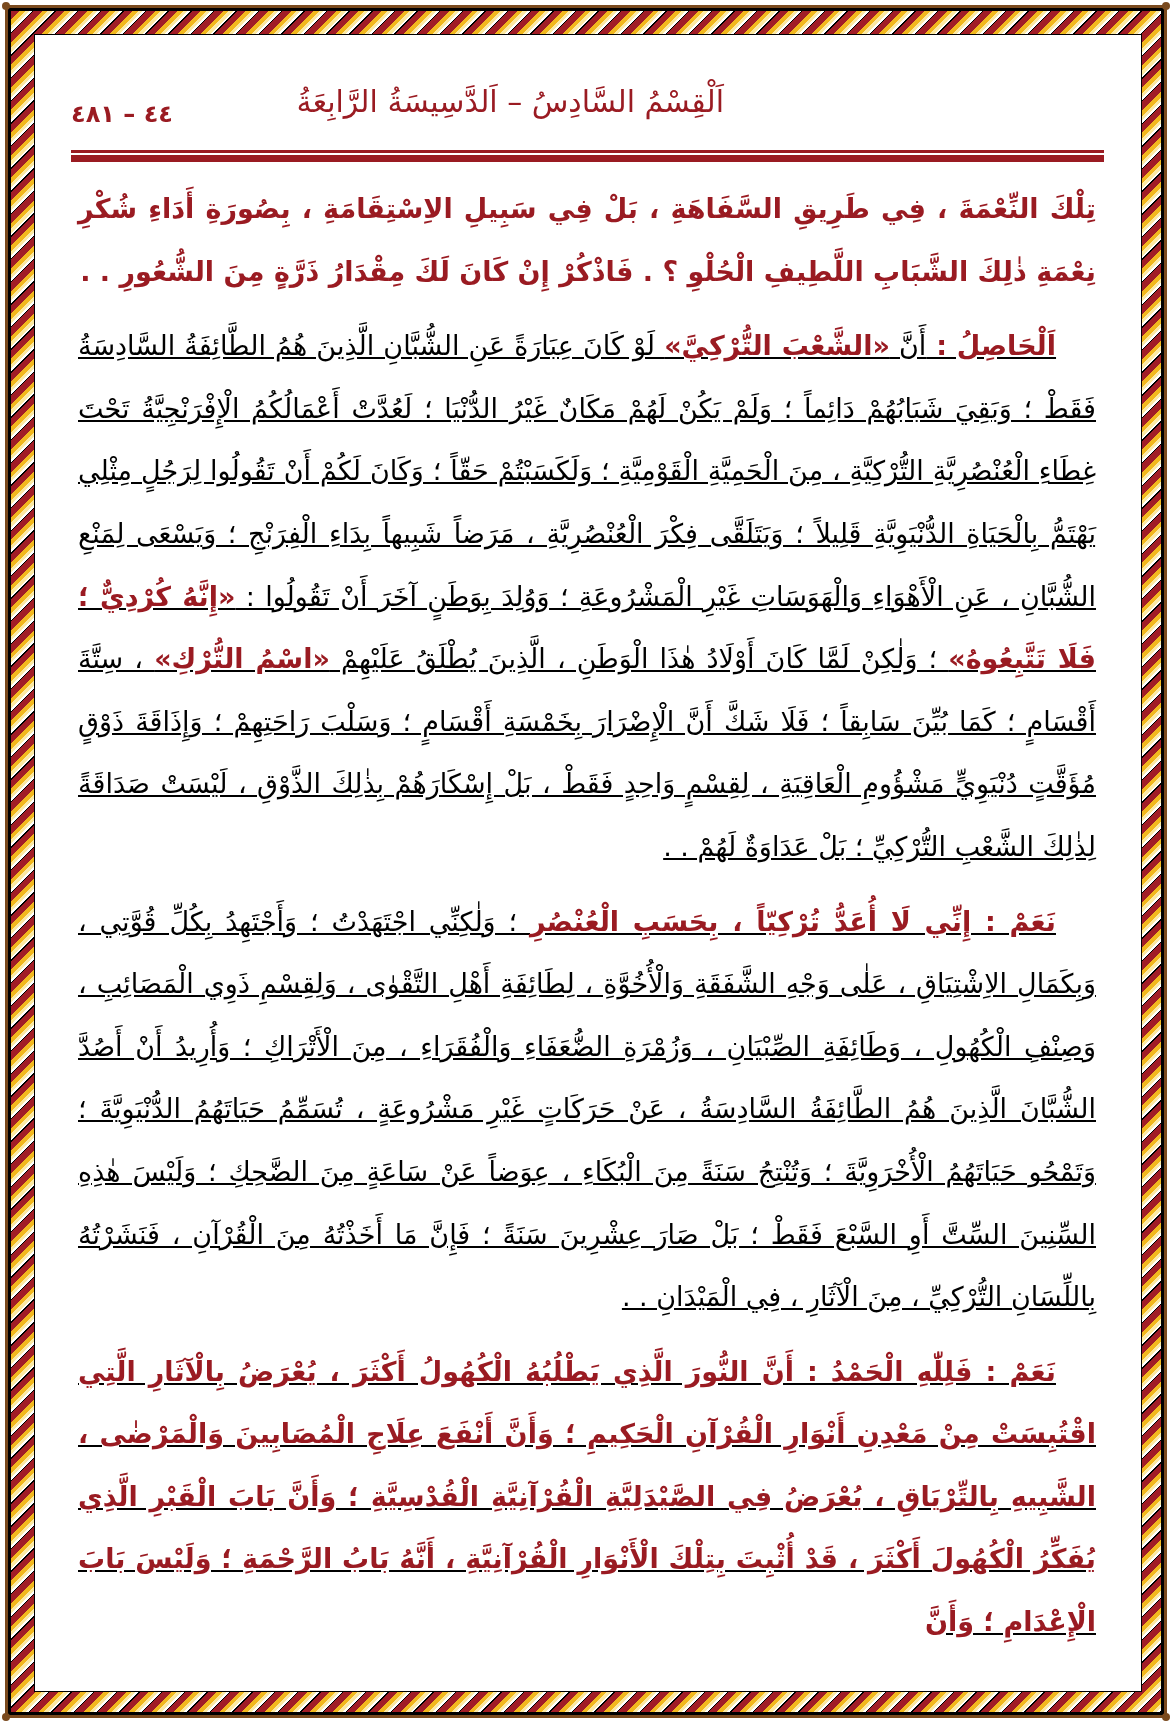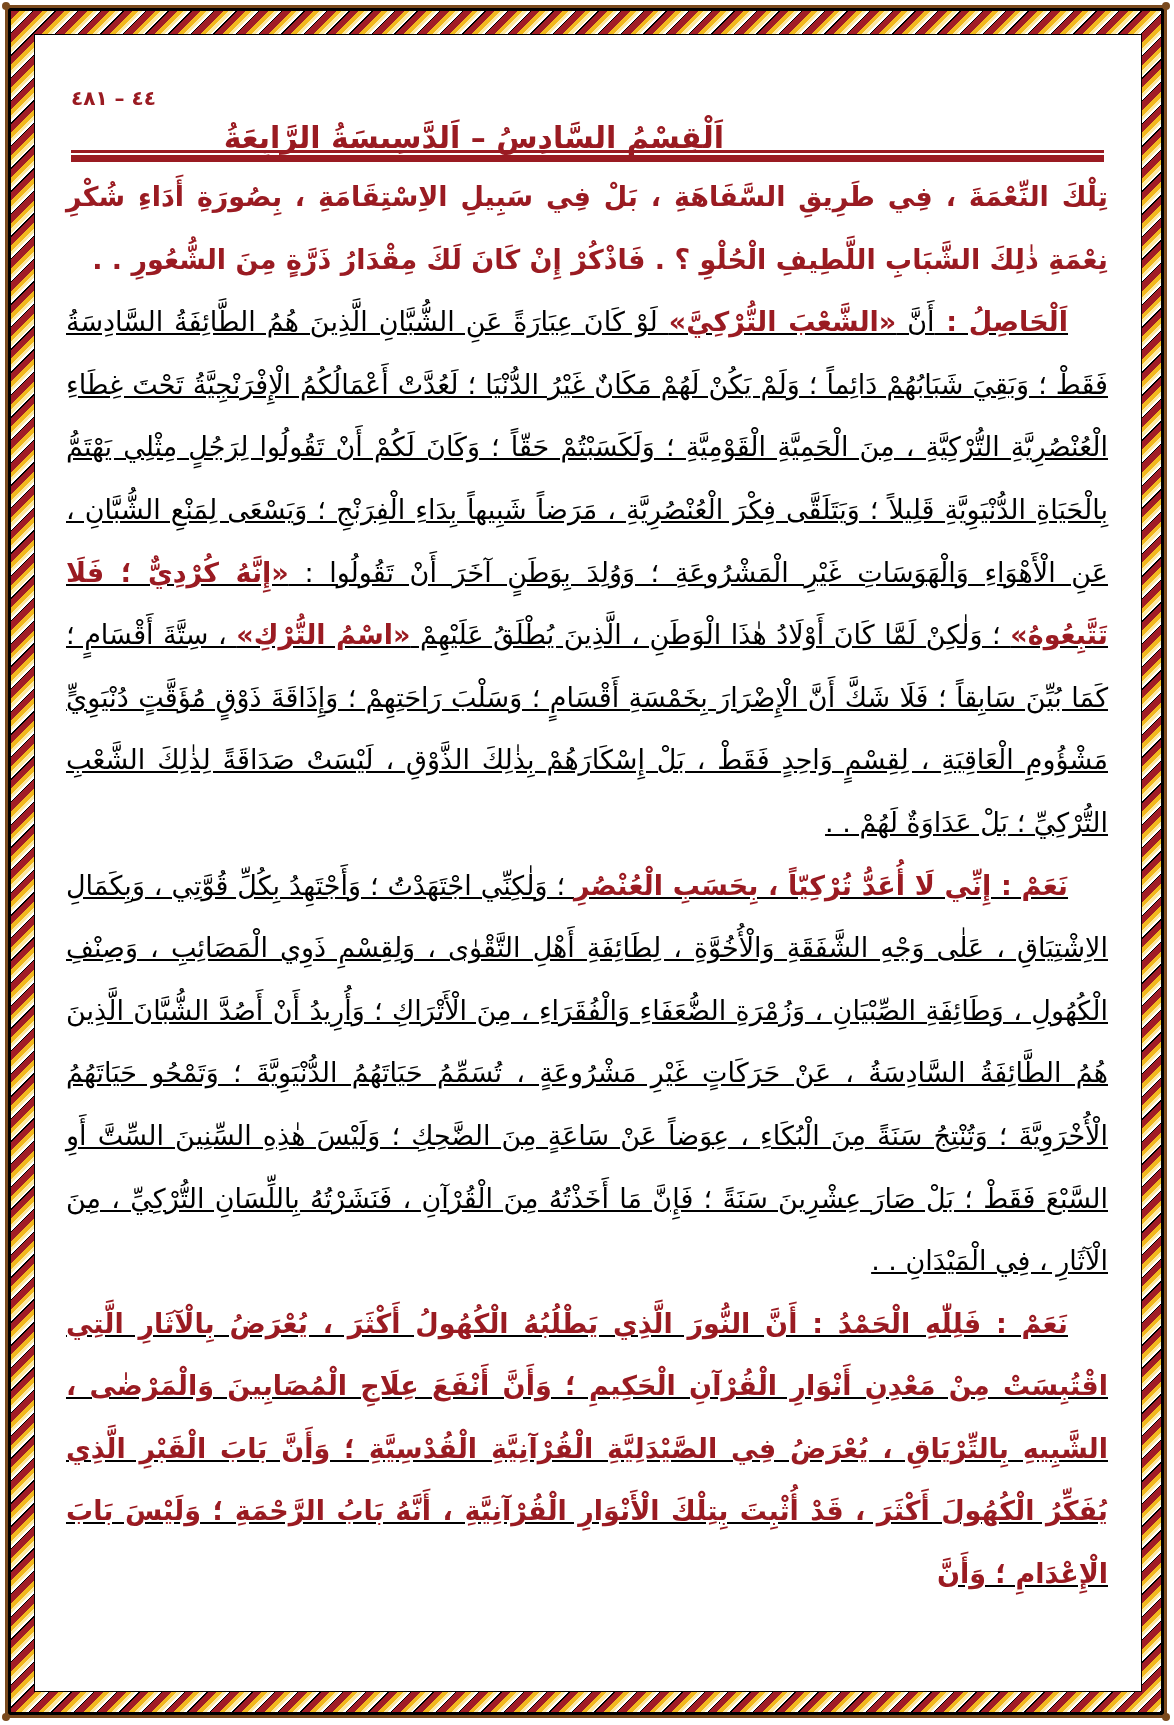--- a/index.html
+++ b/index.html
@@ -38,47 +38,46 @@
   }
 
   
   .header {
     position: absolute; left: 71px; top: 84px; width: 1033px; height: 60px;
     direction: rtl;
     font-family: "DejaVu Sans", sans-serif;
     color: #9a1b22;
   }
   .header-title {
-    position: absolute; right: 380px; top: 0; font-size: 30px; font-weight: bold;
+    position: absolute; right: 380px; top: 0; font-size: 30px; font-weight: normal;
     white-space: nowrap;
-    margin-top: 36px;
   }
   .header-page {
-    position: absolute; left: 0; top: 2px; font-size: 20px; font-weight: bold;
+    position: absolute; left: 0; top: 16px; font-size: 24px; font-weight: bold;
     white-space: nowrap; direction: rtl;
   }
   .rule-thin {
     position: absolute; left: 71px; top: 150px; width: 1033px; height: 3px; background: #9a1b22;
   }
   .rule-thick {
     position: absolute; left: 71px; top: 155px; width: 1033px; height: 7px; background: #9a1b22;
   }
 
   
   .content {
     position: absolute; left: 66px; top: 166px; width: 1042px;
     direction: rtl;
     font-family: "DejaVu Sans", sans-serif;
     font-size: 27px;
     line-height: 62.6px;
     text-align: justify;
     text-align-last: right;
     color: #000;
   }
-  .content p { margin: 0; text-indent: 0; }
+  .content p { margin: 12px; text-indent: 0; }
   .content p.indent { text-indent: 40px; text-decoration: underline; }
   .red { color: #9a1b22; font-weight: bold; }
   .black { color: #000; font-weight: normal; }
 </style>
 </head>
 <body>
 
 <div class="frame-outer">
   <div class="frame-braid"></div>
   <div class="frame-inner-line"></div>

